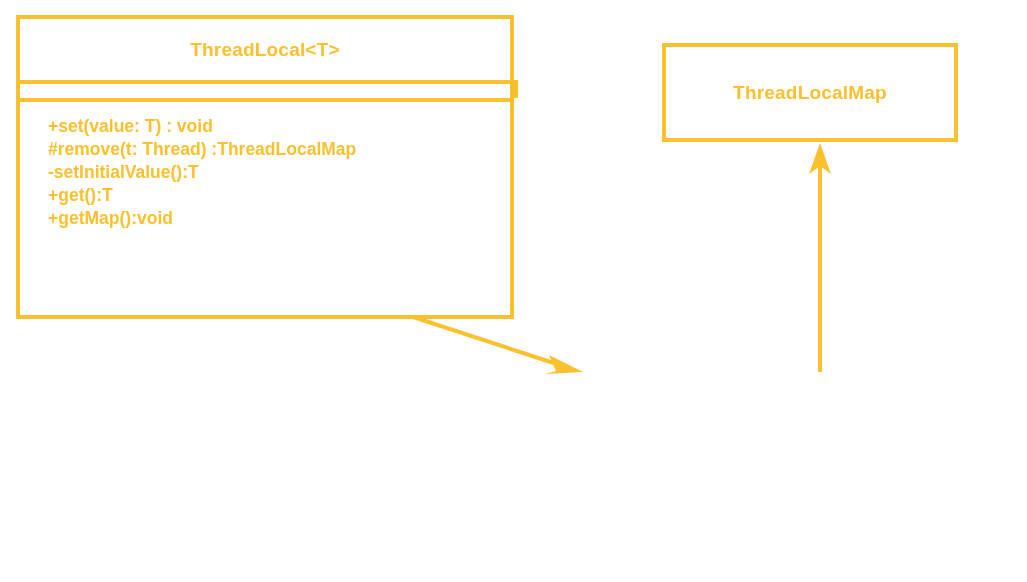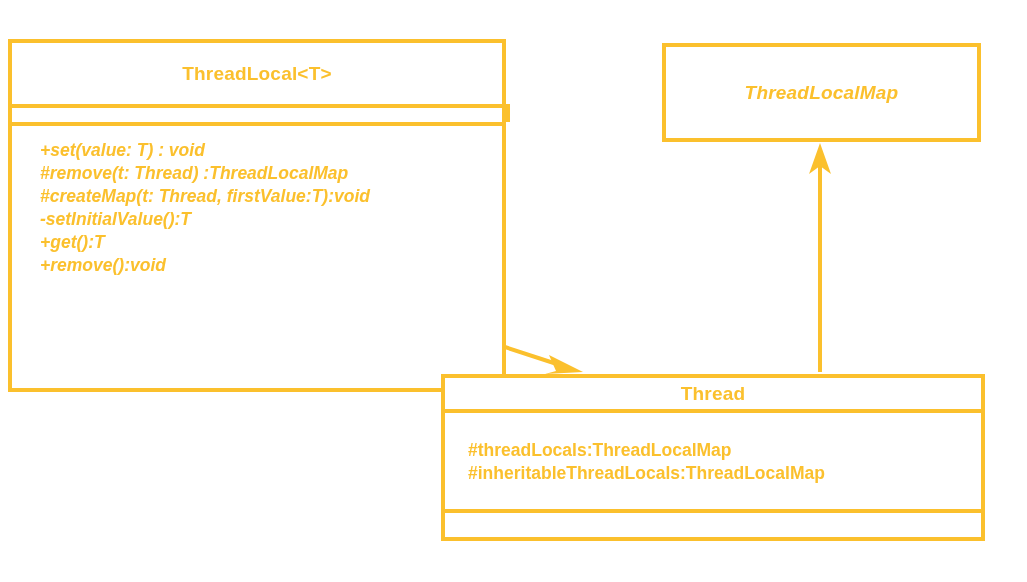--- a/index.html
+++ b/index.html
@@ -46,25 +46,24 @@
     font-size: 17.5px;
     line-height: 23px;
     white-space: nowrap;
   }
   .member-line {
     white-space: pre;
   }
 
   
   #box-threadlocal {
-    left: 8px;
+    left: 16px;
     top: 15px;
     width: 498px;
-    height: 353px;
-    margin-top: 24px;
+    height: 304px;
   }
   #box-threadlocal .c-title {
     height: 61px;
     display: flex;
     align-items: center;
     justify-content: center;
   }
   #box-threadlocal .c-attrs {
     height: 18px;
   }
@@ -74,29 +73,27 @@
     position: absolute;
     right: -8px;
     top: -4px;
     width: 4px;
     height: 18px;
     background: #fbc02d;
   }
   #box-threadlocal .c-methods {
     flex: 1;
     padding: 13px 0 0 28px;
-    font-style: italic;
   }
 
   #box-threadlocalmap {
     left: 662px;
     top: 43px;
-    width: 319px;
+    width: 296px;
     height: 99px;
-    font-style: italic;
   }
   #box-threadlocalmap .c-title {
     height: 100%;
     display: flex;
     align-items: center;
     justify-content: center;
   }
 
   #box-thread {
     left: 441px;
@@ -147,37 +144,26 @@
   </svg>
 
   <div class="uml-class" id="box-threadlocal">
     <div class="compartment c-title">
       <span class="class-title">ThreadLocal&lt;T&gt;</span>
     </div>
     <div class="compartment c-attrs divider-top"></div>
     <div class="compartment c-methods divider-top member-list">
       <div class="member-line">+set(value: T) : void</div>
       <div class="member-line">#remove(t: Thread) :ThreadLocalMap</div>
-      <div class="member-line">#createMap(t: Thread, firstValue:T):void</div>
       <div class="member-line">-setInitialValue():T</div>
       <div class="member-line">+get():T</div>
-      <div class="member-line">+remove():void</div>
+      <div class="member-line">+getMap():void</div>
     </div>
   </div>
 
   <div class="uml-class" id="box-threadlocalmap">
     <div class="compartment c-title">
       <span class="class-title">ThreadLocalMap</span>
     </div>
   </div>
 
-  <div class="uml-class" id="box-thread">
-    <div class="compartment c-title">
-      <span class="class-title">Thread</span>
-    </div>
-    <div class="compartment c-attrs divider-top member-list">
-      <div class="member-line">#threadLocals:ThreadLocalMap</div>
-      <div class="member-line">#inheritableThreadLocals:ThreadLocalMap</div>
-    </div>
-    <div class="compartment c-methods divider-top"></div>
-  </div>
 
 </div>
 
 </body></html>

